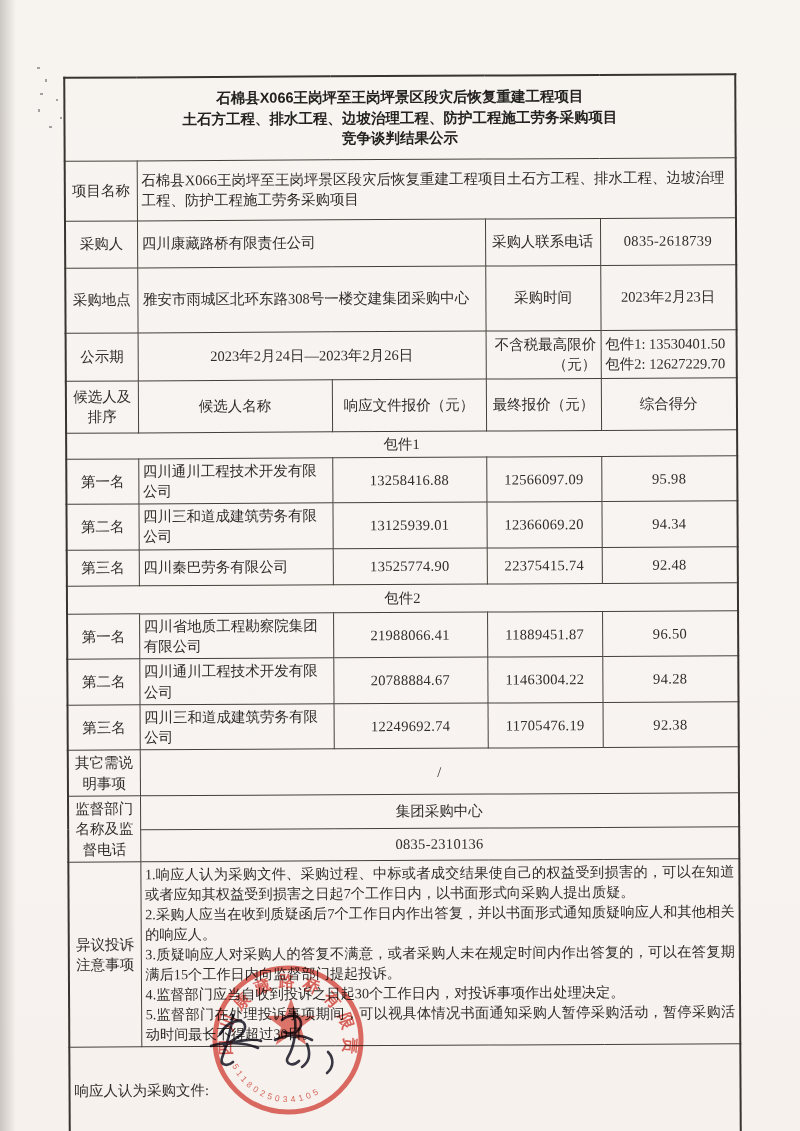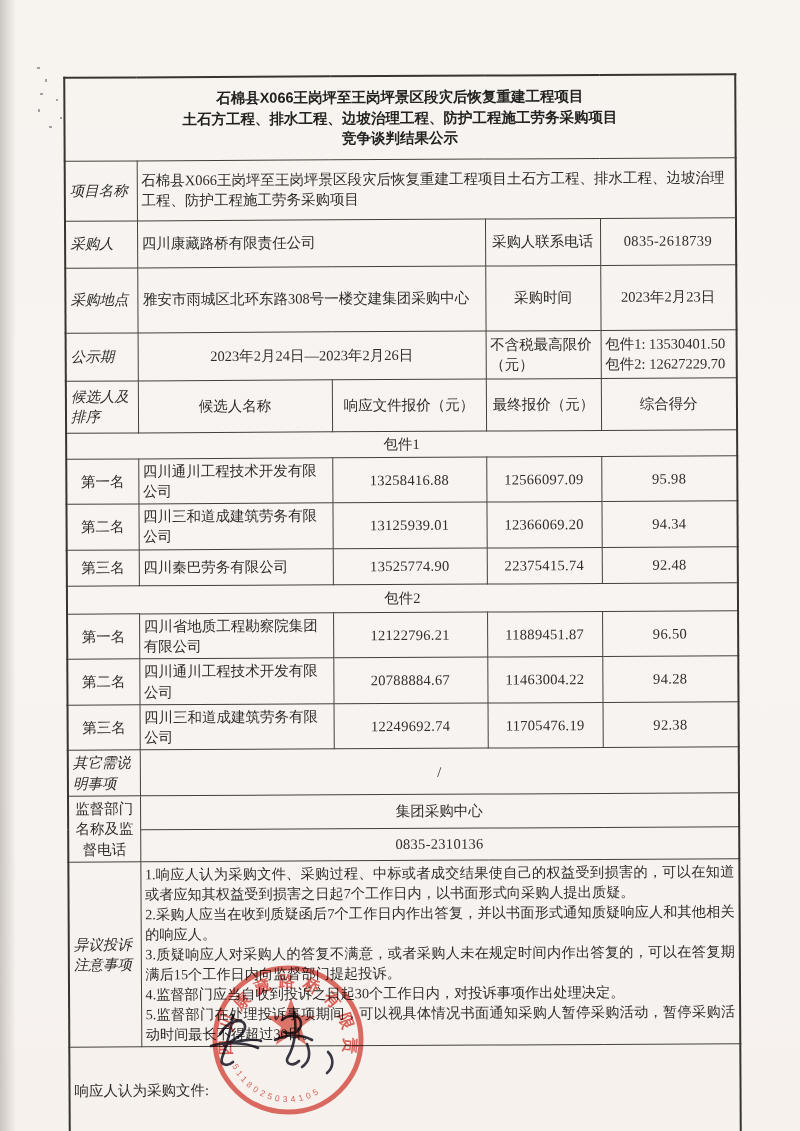--- a/index.html
+++ b/index.html
@@ -28,27 +28,27 @@
     border:1.6px solid #45403a;
     vertical-align:middle;
     padding:2px 4px;
     font-size:14.5px;line-height:1.4;
   }
   .title-cell{
     text-align:center;
     font-family:"Liberation Sans","DejaVu Sans",sans-serif;
     font-weight:bold;font-size:20px;line-height:1.36;color:#242220;
   }
-  .lbl{padding-left:6px;text-align:left;font-style:italic;}
+  .lbl{padding-left:6px;text-align:center;}
   .lbl-c{text-align:center;padding:2px 2px;}
   .txt-l{text-align:left;padding:3px 9px;}
   .cen{text-align:center;}
   .num{text-align:center;font-size:15px;letter-spacing:.3px;}
   .small2{font-size:12.6px;line-height:1.5;padding:2px 3px 2px 6px;text-align:left;}
-  .maxlbl{text-align:left;font-size:13.8px;padding:2px 3px;}
+  .maxlbl{text-align:right;font-size:13.8px;padding:2px 3px;}
   .pkg{text-align:center;font-size:15px;}
   .obj{padding:5px 9px;text-align:left;}
   .obj p{margin:0;font-size:14.2px;line-height:1.41;text-align:justify;}
   .sig-cell{padding-left:8px;font-size:14.8px;}
   .stamp,.signature{position:absolute;mix-blend-mode:multiply;pointer-events:none;}
 </style>
 </head>
 <body>
 
 <div class="page">
@@ -143,21 +143,21 @@
       <td class="num">22375415.74</td>
       <td class="num">92.48</td>
     </tr>
 
     <tr style="height:28px">
       <td colspan="5" class="pkg">包件2</td>
     </tr>
     <tr style="height:40px">
       <td class="cen">第一名</td>
       <td class="txt-l" style="padding:2px 4px;border-radius:17px;">四川省地质工程勘察院集团有限公司</td>
-      <td class="num">12122796.21</td>
+      <td class="num">21988066.41</td>
       <td class="num">11889451.87</td>
       <td class="num">96.50</td>
     </tr>
     <tr style="height:37px">
       <td class="cen">第二名</td>
       <td class="txt-l" style="padding:2px 4px;">四川通川工程技术开发有限公司</td>
       <td class="num">20788884.67</td>
       <td class="num">11463004.22</td>
       <td class="num">94.28</td>
     </tr>

